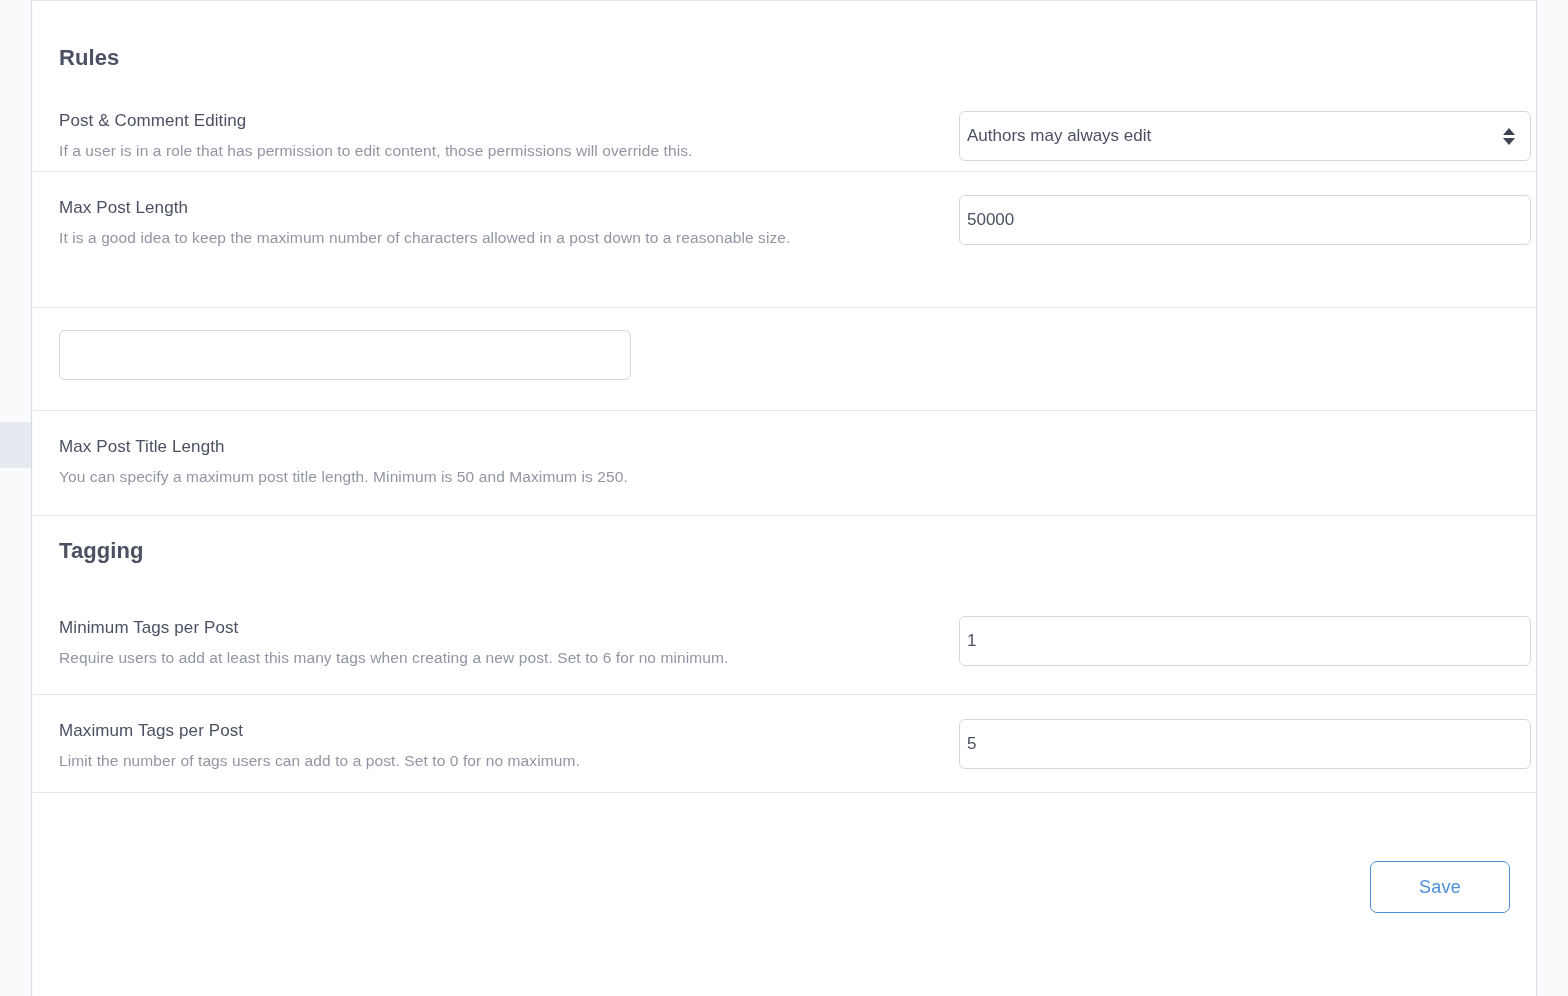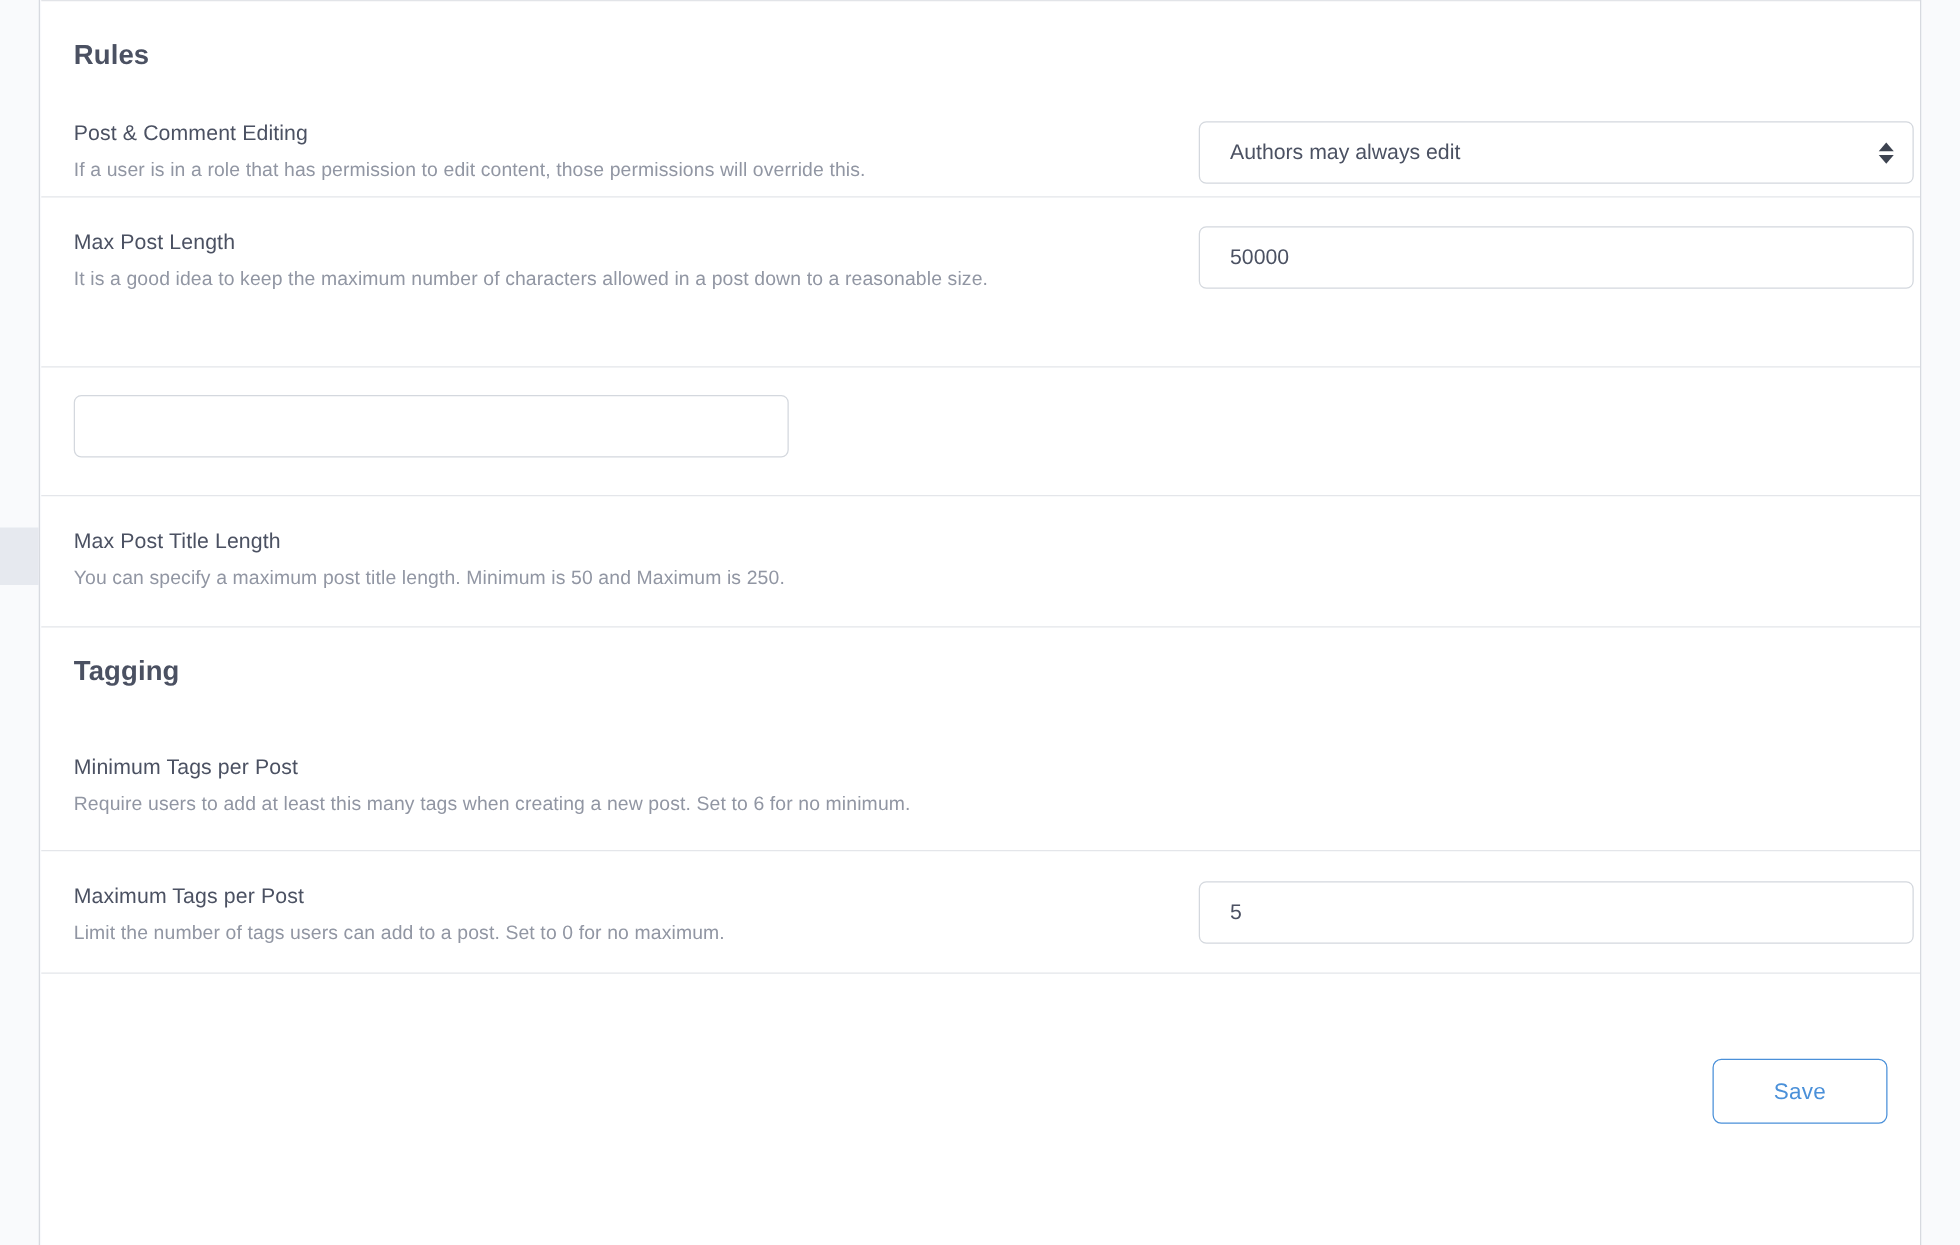--- a/index.html
+++ b/index.html
@@ -82,21 +82,21 @@
     padding-top: 16px;
   }
 
   .section-head {
     padding: 26px 26px 14px 26px;
     font-size: 22px;
     font-weight: bold;
     color: #4b5162;
     letter-spacing: .1px;
   }
-  .section-head.rules { padding-top: 30px; padding-bottom: 18px; }
+  .section-head.rules { padding-top: 44px; padding-bottom: 18px; }
 
   .field-title {
     font-size: 17px;
     font-weight: normal;
     color: #4b5162;
     margin: 0 0 8px 0;
     letter-spacing: .1px;
   }
   .field-desc {
     font-size: 15.5px;
@@ -110,21 +110,21 @@
   .ctrl {
     width: 572px;
     height: 50px;
     border: 1px solid #d4d8de;
     border-radius: 6px;
     background: #ffffff;
     box-sizing: border-box;
     font-family: "Liberation Sans", sans-serif;
     font-size: 17px;
     color: #4b5162;
-    padding: 0 24px;
+    padding: 0 7px;
     display: flex;
     align-items: center;
     outline: none;
   }
   input.ctrl { display: block; line-height: 48px; }
   input.ctrl::placeholder { color: #b9bdc6; }
 
   .select-wrap {
     position: relative;
     width: 572px;
@@ -162,21 +162,21 @@
   #row-maxpost .row-right { padding-top: 23px; }
 
   #row-minpost  { height: 103px; }
   #row-minpost .row-left { padding-top: 25px; }
   #row-minpost .row-right { padding-top: 22px; }
 
   #row-maxtitle { height: 105px; }
   #row-maxtitle .row-left { padding-top: 26px; }
   #row-maxtitle .row-right { padding-top: 23px; }
 
-  #row-mintags  { height: 99px; flex-direction: column; }
+  #row-mintags  { height: 99px; }
   #row-mintags .row-left { padding-top: 22px; }
   #row-mintags .row-right { padding-top: 20px; }
 
   #row-maxtags  { height: 98px; }
   #row-maxtags .row-left { padding-top: 26px; }
   #row-maxtags .row-right { padding-top: 24px; }
 
   #section-tagging { height: 80px; }
 
   

